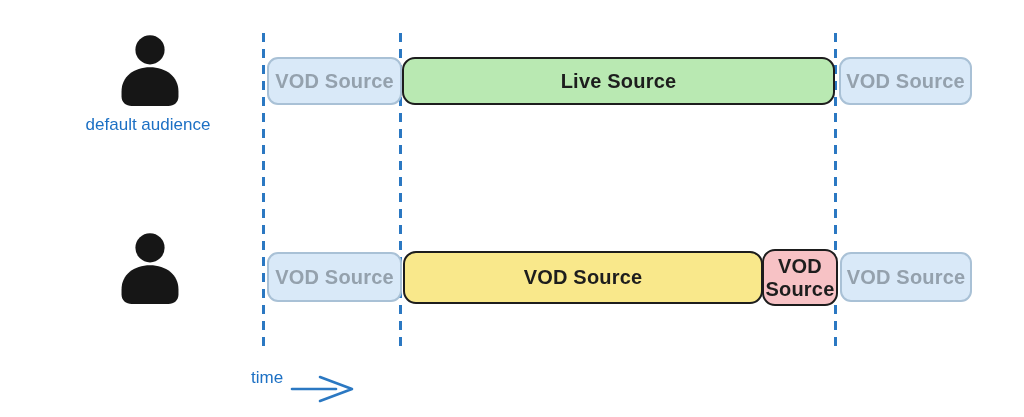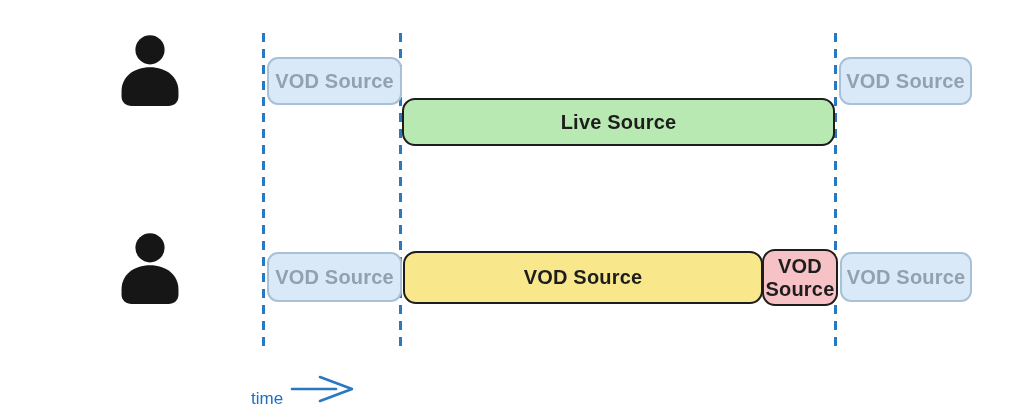--- a/index.html
+++ b/index.html
@@ -85,21 +85,21 @@
     text-align: center;
     white-space: nowrap;
   }
   .audience-label-1 { left: 10px; top: 115px; width: 276px; }
   .audience-label-2 { left: 1px;  top: 314px; width: 276px; }
 
   
   .time-label {
     position: absolute;
     left: 251px;
-    top: 389px;
+    top: 368px;
     color: var(--blue-text);
     font-size: 17px;
   }
   .time-arrow {
     position: absolute;
     left: 290px;
     top: 374px;
     width: 66px;
     height: 30px;
   }
@@ -112,23 +112,24 @@
   <div class="vline vline-1"></div>
   <div class="vline vline-2"></div>
   <div class="vline vline-3"></div>
 
   <div class="person person-1">
     <svg viewBox="0 0 100 100" aria-hidden="true">
       <circle cx="50" cy="23" r="20" fill="#161616"></circle>
       <path d="M50,47 C72,47 89,60 89,80 L89,87 C89,95 83,100 75,100 L25,100 C17,100 11,95 11,87 L11,80 C11,60 28,47 50,47 Z" fill="#161616"></path>
     </svg>
   </div>
+  <div class="audience-label audience-label-1">default audience</div>
 
   <div class="seg seg-neutral" style="left:267px; top:57px; width:135px; height:48px;">VOD Source</div>
-  <div class="seg seg-live" style="left:402px; top:57px; width:433px; height:48px;margin-top:41px;">Live Source</div>
+  <div class="seg seg-live" style="left:402px; top:57px; width:433px; height:48px;">Live Source</div>
   <div class="seg seg-neutral" style="left:839px; top:57px; width:133px; height:48px;">VOD Source</div>
 
   <div class="person person-2">
     <svg viewBox="0 0 100 100" aria-hidden="true">
       <circle cx="50" cy="23" r="20" fill="#161616"></circle>
       <path d="M50,47 C72,47 89,60 89,80 L89,87 C89,95 83,100 75,100 L25,100 C17,100 11,95 11,87 L11,80 C11,60 28,47 50,47 Z" fill="#161616"></path>
     </svg>
   </div>
 
   <div class="seg seg-neutral" style="left:267px; top:252px; width:135px; height:50px;">VOD Source</div>

